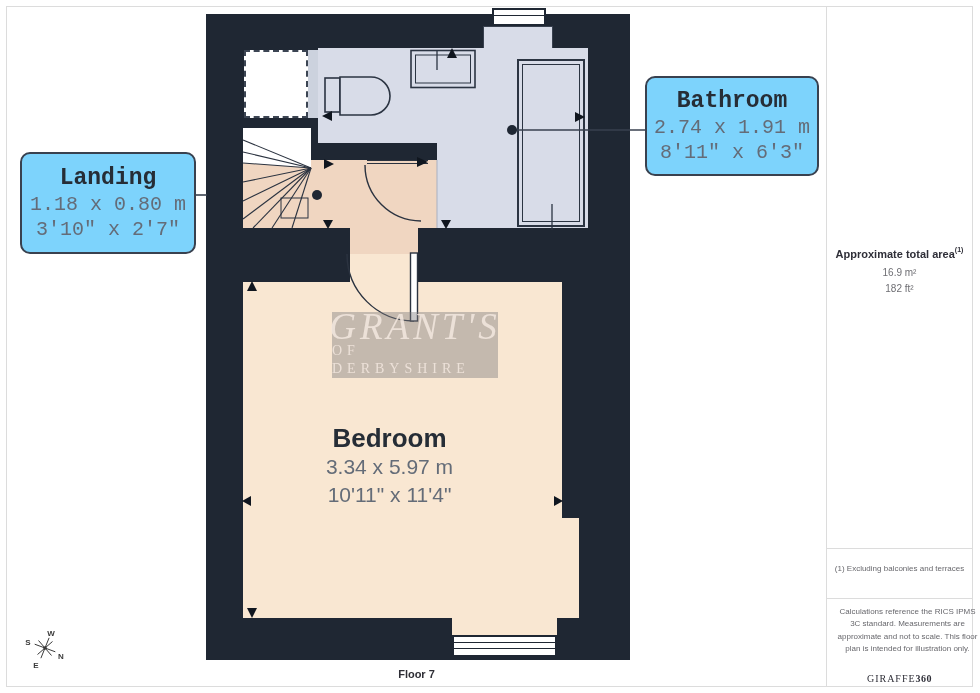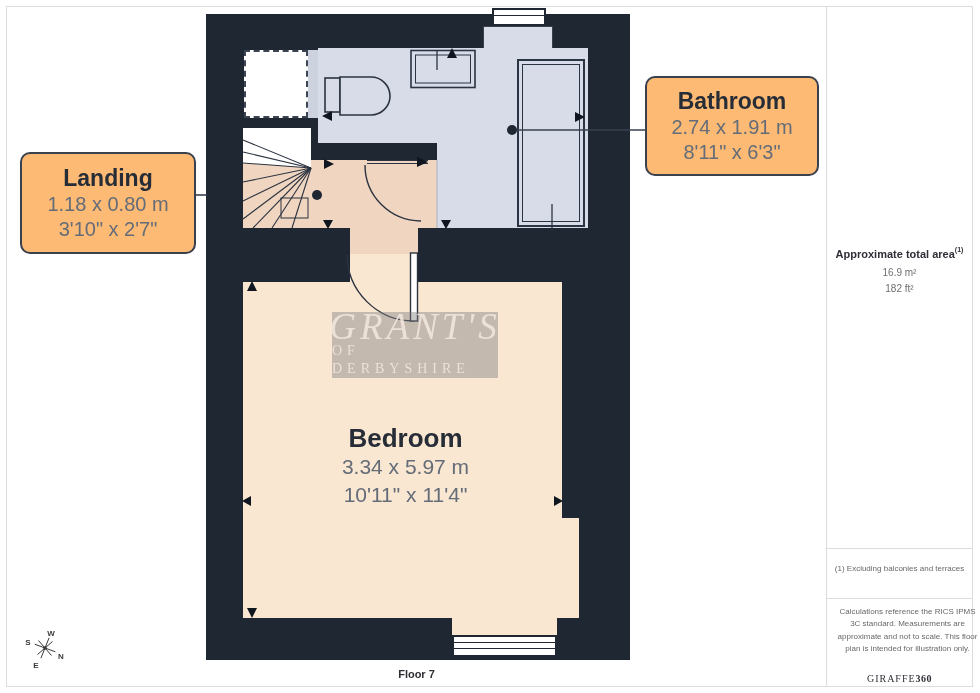--- a/index.html
+++ b/index.html
@@ -10,22 +10,22 @@
   #side-panel{left:826px;top:6px;width:147px;height:681px;}
   .abs{position:absolute;box-sizing:border-box;}
   
   .wall{background:#1f2733;}
   .bath{background:#d8dce8;}
   .landing-floor{background:#f0d6c1;}
   .bed-floor{background:#f9e7d2;}
   .jamb{background:#ccd2de;}
   svg.overlay{position:absolute;left:0;top:0;pointer-events:none;}
   
-  .room-label-box{position:absolute;background:#fdba74;border:2px solid #39414f;border-radius:10px;
-        display:flex;flex-direction:column;align-items:center;justify-content:center;z-index:30;}
+  .room-label-box{position:absolute;background:#7dd3fc;border:2px solid #39414f;border-radius:10px;
+        display:flex;flex-direction:column;align-items:center;justify-content:center;z-index:30;font-family:Liberation Mono, monospace;}
   .room-title{font-weight:bold;color:#262d36;font-size:23px;line-height:27px;}
   .room-dim{color:#646c78;font-size:20px;line-height:25px;}
   .room-text{position:absolute;text-align:center;z-index:25;}
   .room-text .room-title{font-size:26px;line-height:30px;}
   .room-text .room-dim{font-size:21px;line-height:28px;}
   
   .watermark{position:absolute;left:332px;top:312px;width:166px;height:66px;
         background:rgba(124,121,124,0.42);z-index:20;display:flex;flex-direction:column;
         align-items:center;justify-content:center;font-family:"Liberation Serif",serif;
         color:rgba(243,232,223,0.85);}
@@ -174,21 +174,21 @@
     <div class="room-dim">2.74 x 1.91 m</div>
     <div class="room-dim">8'11" x 6'3"</div>
   </div>
 
   <div class="room-label-box" style="left:20px;top:152px;width:172px;height:98px;">
     <div class="room-title">Landing</div>
     <div class="room-dim">1.18 x 0.80 m</div>
     <div class="room-dim">3'10" x 2'7"</div>
   </div>
 
-  <div class="room-text" style="left:278px;top:423px;width:255px;">
+  <div class="room-text" style="left:262px;top:423px;width:255px;">
     <div class="room-title">Bedroom</div>
     <div class="room-dim">3.34 x 5.97 m</div>
     <div class="room-dim">10'11" x 11'4"</div>
   </div>
 
   <div class="floor-label">Floor 7</div>
 
   <div class="abs" style="left:826px;top:6px;width:147px;height:681px;z-index:40;">
     <div class="sb-block" style="top:238px;">
       <div>

